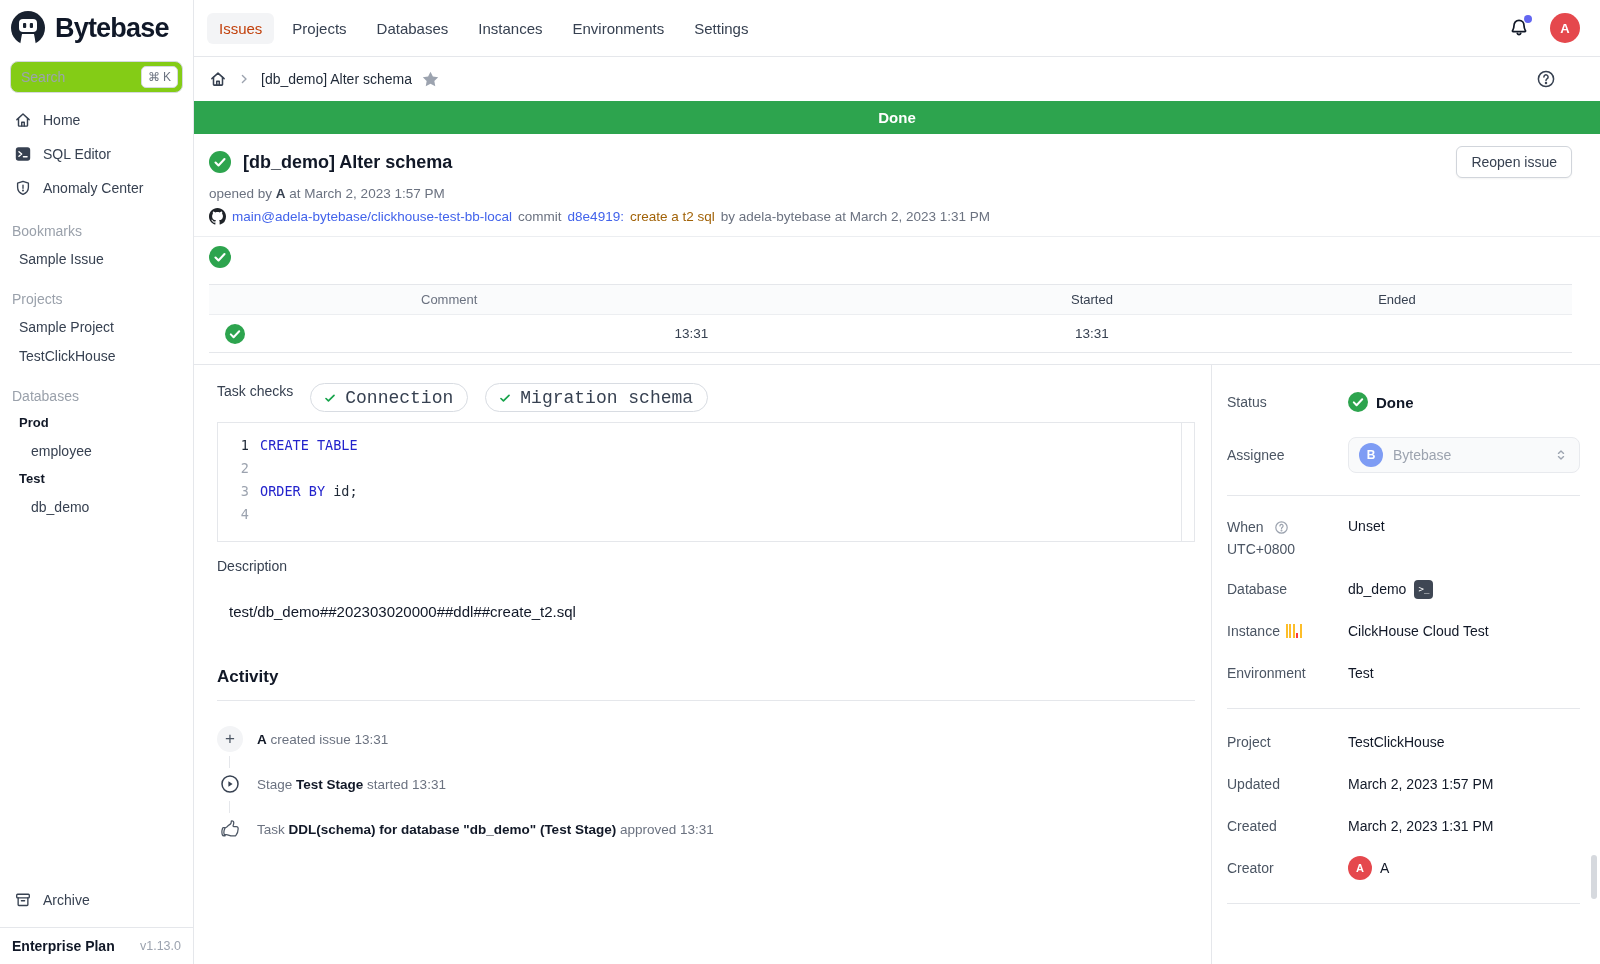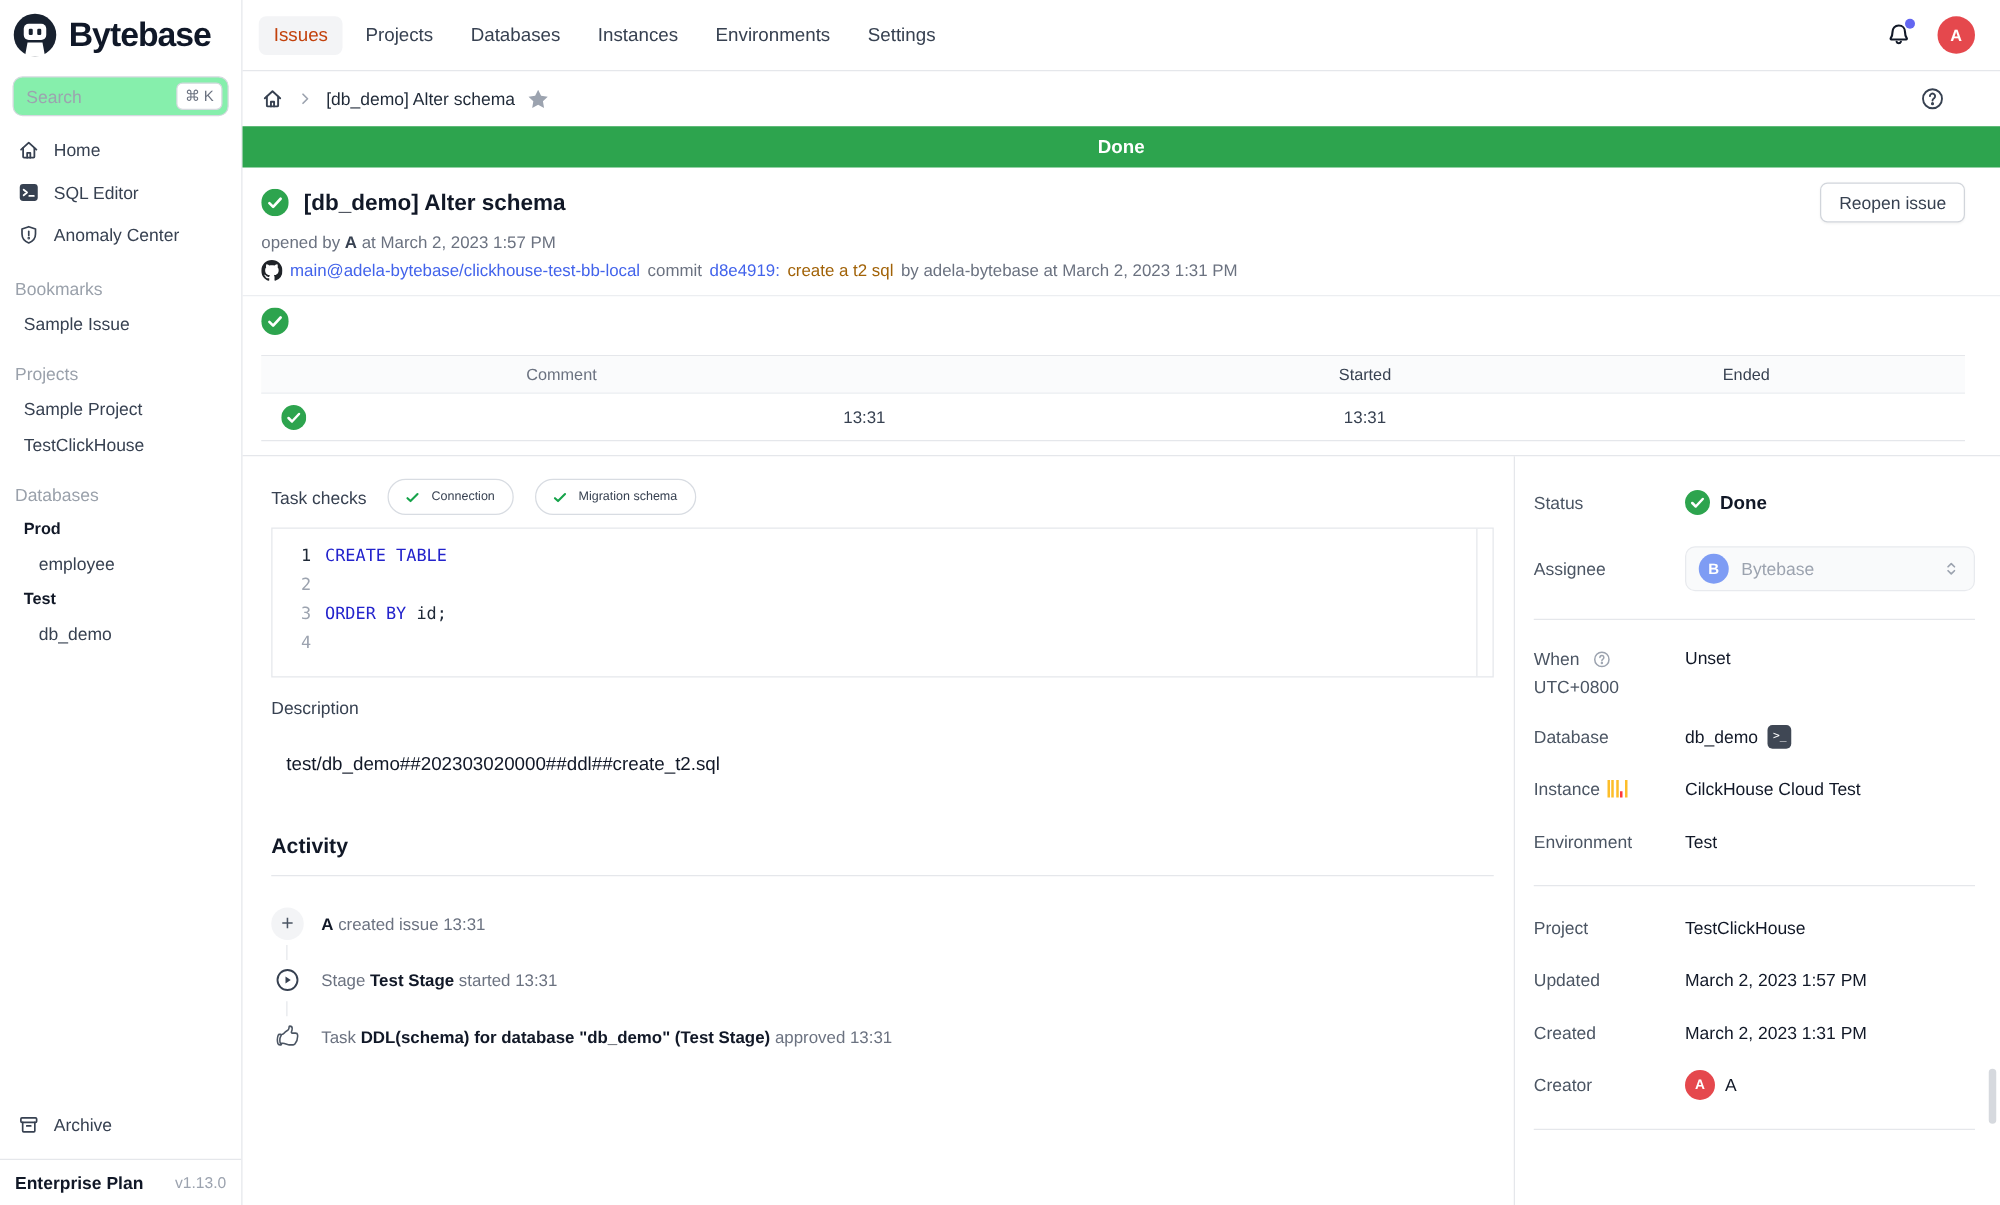--- a/index.html
+++ b/index.html
@@ -8,21 +8,21 @@
     font-family: "Liberation Sans", sans-serif;
     color:#1f2937; background:#fff; display:flex; position:relative;
   }
   svg { display:block; }
 
   
   .sidebar { width:194px; flex:none; border-right:1px solid #e5e7eb; display:flex; flex-direction:column; background:#fff; }
   .logo-row { height:56px; display:flex; align-items:center; gap:7px; padding-left:8px; flex:none; }
   .logo-text { font-size:27px; font-weight:800; color:#101828; letter-spacing:-0.8px; }
   .search-wrap { margin:5px 10px 10px 10px; position:relative; flex:none; }
-  .search-wrap input { width:100%; height:32px; border:1px solid #d5d9df; border-radius:8px; padding:0 62px 0 10px; font-size:14px; color:#374151; font-family:inherit; outline:none; background:#86efac; }
+  .search-wrap input { width:100%; height:32px; border:1px solid #d5d9df; border-radius:8px; padding:0 62px 0 10px; font-size:14px; color:#374151; font-family:inherit; outline:none; background:#84cc16; }
   .search-wrap input::placeholder { color:#9ca3af; }
   .kbd-chip { position:absolute; right:5px; top:5px; height:22px; border:1px solid #d5d9df; border-radius:5px; padding:0 6px; font-size:12px; color:#6b7280; display:flex; align-items:center; gap:3px; background:#fff; }
   .side-item { height:34px; display:flex; align-items:center; gap:11px; padding-left:14px; font-size:14px; color:#374151; cursor:pointer; }
   .side-item .icn { width:18px; height:18px; color:#374151; flex:none; }
   .section-title { padding-left:12px; margin-top:13px; height:26px; display:flex; align-items:center; font-size:14px; color:#9aa1ab; }
   .side-sub { padding-left:19px; height:29px; display:flex; align-items:center; font-size:14px; color:#374151; cursor:pointer; }
   .db-group { padding-left:19px; height:27px; display:flex; align-items:center; font-size:13px; font-weight:700; color:#111827; }
   .side-sub2 { padding-left:31px; height:29px; display:flex; align-items:center; font-size:14px; color:#374151; cursor:pointer; }
   .side-spacer { flex:1; }
   .plan-row { border-top:1px solid #e5e7eb; height:37px; flex:none; display:flex; align-items:center; justify-content:space-between; padding:0 12px; }
@@ -67,23 +67,23 @@
   .tt-grid { display:grid; grid-template-columns:212px 1fr 260px 350px; align-items:center; }
   .tt-head { height:30px; background:#fafbfc; border-bottom:1px solid #eceef1; font-size:13px; color:#6b7280; }
   .tt-row { height:37px; font-size:13.5px; color:#1f2937; }
   .tt-icon-cell { padding-left:16px; display:flex; align-items:center; }
   .tt-center { text-align:center; color:#374151; }
   .tt-comment { display:flex; align-items:center; gap:7px; }
 
   .content-split { flex:1; display:flex; border-top:1px solid #e5e7eb; margin-top:11px; min-height:0; }
   .main-col { flex:1; min-width:0; padding:18px 16px 0 23px; }
 
-  .taskchecks-row { display:flex; align-items:center; gap:17px; height:29px; }
+  .taskchecks-row { display:flex; gap:17px; height:29px; }
   .tc-label { font-size:14px; color:#374151; }
-  .pill { display:flex; align-items:center; gap:8px; border:1px solid #d8dce2; border-radius:999px; padding:0 14px 0 12px; height:29px; font-size:10px; color:#374151; background:#fff; cursor:pointer; }
+  .pill { display:flex; align-items:center; gap:8px; border:1px solid #d8dce2; border-radius:999px; padding:0 14px 0 12px; height:29px; font-size:18px; color:#374151; background:#fff; cursor:pointer;font-family:Liberation Mono, monospace; }
 
   .sql-label, .desc-label { margin-top:24px; font-size:14px; color:#374151; }
   .code-box { margin-top:10px; border:1px solid #e5e7eb; height:120px; display:flex; font-family:"DejaVu Sans Mono", monospace; font-size:13.5px; background:#fff; }
   .code-lines { flex:1; padding-top:11px; min-width:0; }
   .code-line { display:flex; height:23px; line-height:23px; }
   .ln { width:42px; flex:none; text-align:right; padding-right:11px; color:#9ca3af; }
   .ln.active { color:#1f2937; }
   .code-text { color:#1f2937; white-space:pre; }
   .kw { color:#2323cc; }
   .code-scrollbar { width:13px; flex:none; border-left:1px solid #e5e7eb; }

